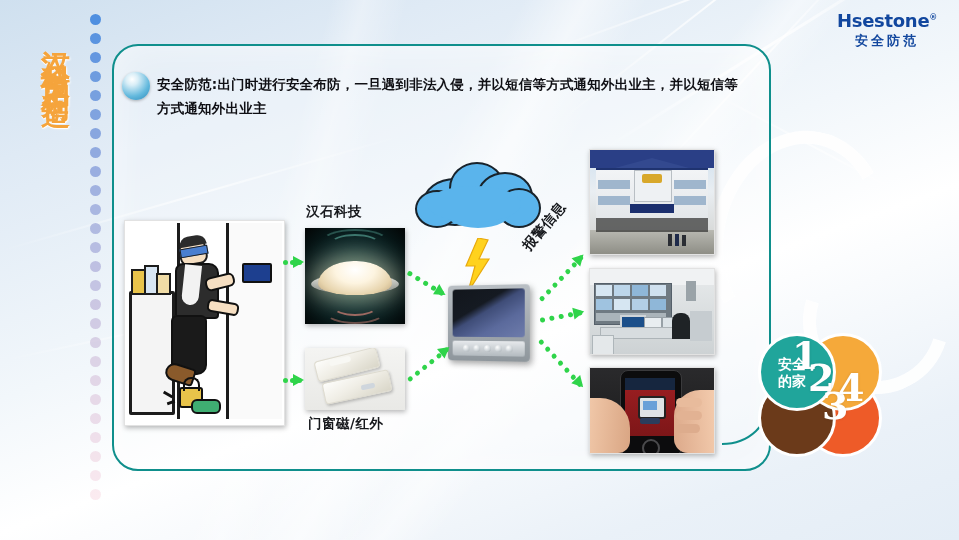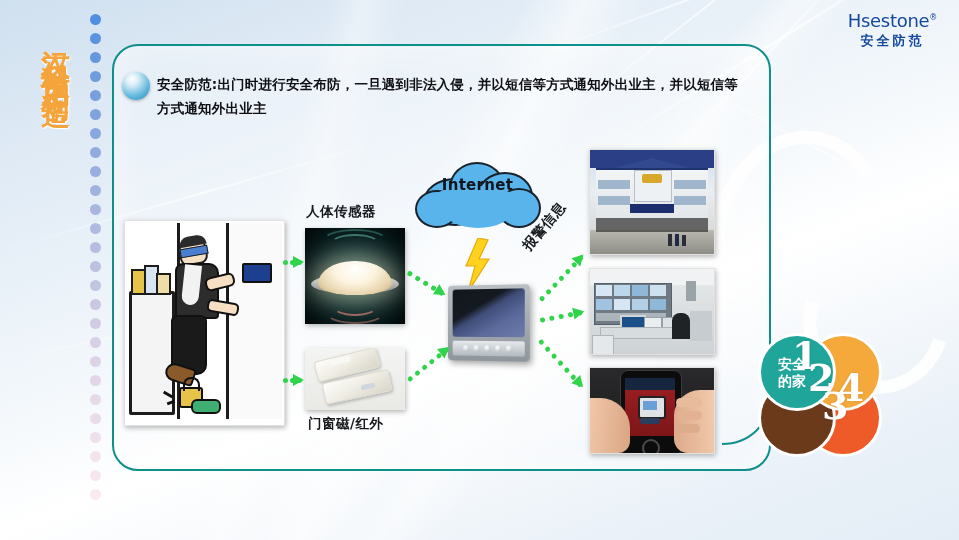--- a/index.html
+++ b/index.html
@@ -61,21 +61,21 @@
     box-shadow:0 1px 3px rgba(0,0,0,.28);
   }
   .headtext{
     position:absolute;left:157px;top:72px;width:590px;
     font-size:13.5px;font-weight:bold;line-height:24px;color:#0f0f14;
     letter-spacing:.2px;
   }
 
   
   .logo{position:absolute;right:22px;top:10px;text-align:center;}
-  .logo .en{font-size:18px;font-weight:normal;color:#12479e;letter-spacing:-.3px;font-family:"DejaVu Sans","Liberation Sans",sans-serif;}
+  .logo .en{font-size:18px;font-weight:bold;color:#12479e;letter-spacing:-.3px;font-family:"DejaVu Sans","Liberation Sans",sans-serif;}
   .logo .en sup{font-size:8px;vertical-align:super;}
   .logo .cn{font-size:13px;font-weight:bold;color:#12479e;letter-spacing:3px;margin-top:1px;}
 
   
   .ph{position:absolute;background:#fff;border:1px solid #e2e2e2;box-shadow:1px 2px 5px rgba(0,0,0,.28);overflow:hidden;}
 
   
   #img-burglar{left:124px;top:220px;width:155px;height:200px;padding:2px;}
   .burglar{position:relative;width:100%;height:100%;background:#fff;overflow:hidden;}
   .bg-door{position:absolute;background:#fff;border:3px solid #1c1c1c;}
@@ -230,21 +230,21 @@
       <div style="position:absolute;left:80px;top:78px;width:28px;height:9px;background:#f6dfc2;border:2px solid #111;border-radius:5px;transform:rotate(10deg);"></div>
 
       <div style="position:absolute;left:52px;top:164px;width:20px;height:17px;background:#e8c34a;border:2px solid #111;border-radius:3px;"></div>
       <div style="position:absolute;left:56px;top:154px;width:13px;height:12px;border:2px solid #111;border-bottom:none;border-radius:8px 8px 0 0;"></div>
       <div style="position:absolute;left:64px;top:176px;width:26px;height:11px;background:#3fae72;border:2px solid #111;border-radius:6px;"></div>
       <div style="position:absolute;left:36px;top:170px;width:10px;height:3px;background:#111;transform:rotate(30deg);"></div>
       <div style="position:absolute;left:40px;top:178px;width:8px;height:3px;background:#111;transform:rotate(-20deg);"></div>
     </div>
   </div>
 
-  <div class="lbl" id="lbl-sensor">人体传感器</div>
+  <div class="lbl" id="lbl-sensor">汉石科技</div>
   <div class="ph" id="img-sensor">
     <div class="sensorbox">
       <div class="sensor-rim"></div>
       <div class="sensor-dome"></div>
       <div class="wave" style="width:40px;height:14px;top:70px;border-color:transparent transparent rgba(190,120,110,.8) transparent;"></div>
       <div class="wave" style="width:56px;height:20px;top:72px;border-color:transparent transparent rgba(170,110,100,.6) transparent;"></div>
       <div class="wave" style="width:72px;height:26px;top:74px;border-color:transparent transparent rgba(150,100,95,.4) transparent;"></div>
       <div class="wave" style="width:46px;height:16px;top:6px;border-color:rgba(120,220,200,.45) transparent transparent transparent;"></div>
       <div class="wave" style="width:64px;height:22px;top:1px;border-color:rgba(120,220,200,.3) transparent transparent transparent;"></div>
     </div>
@@ -261,21 +261,20 @@
   <div class="lbl" id="lbl-magnet">门窗磁/红外</div>
 
   <div id="cloud">
     <div class="cloudshape" style="left:8px;top:18px;width:60px;height:44px;"></div>
     <div class="cloudshape" style="left:34px;top:2px;width:52px;height:48px;"></div>
     <div class="cloudshape" style="left:62px;top:12px;width:52px;height:44px;"></div>
     <div class="cloudshape" style="left:0px;top:30px;width:40px;height:34px;"></div>
     <div class="cloudshape" style="left:82px;top:28px;width:40px;height:36px;"></div>
     <div class="cloudshape" style="left:28px;top:30px;width:70px;height:38px;border:none;"></div>
     <div class="cloudshape" style="left:12px;top:26px;width:94px;height:36px;border:none;"></div>
-    <div class="cloudlabel">Internet</div>
   </div>
 
   <svg id="bolt" viewBox="0 0 30 54">
     <polygon points="16,0 4,28 13,28 6,54 27,21 17,21 26,2" fill="#ffd21e" stroke="#e8a90c" stroke-width="1.2"></polygon>
   </svg>
 
   <div id="monitor">
     <div class="mon-body">
       <div class="mon-screen"></div>
       <div class="mon-strip"></div>

